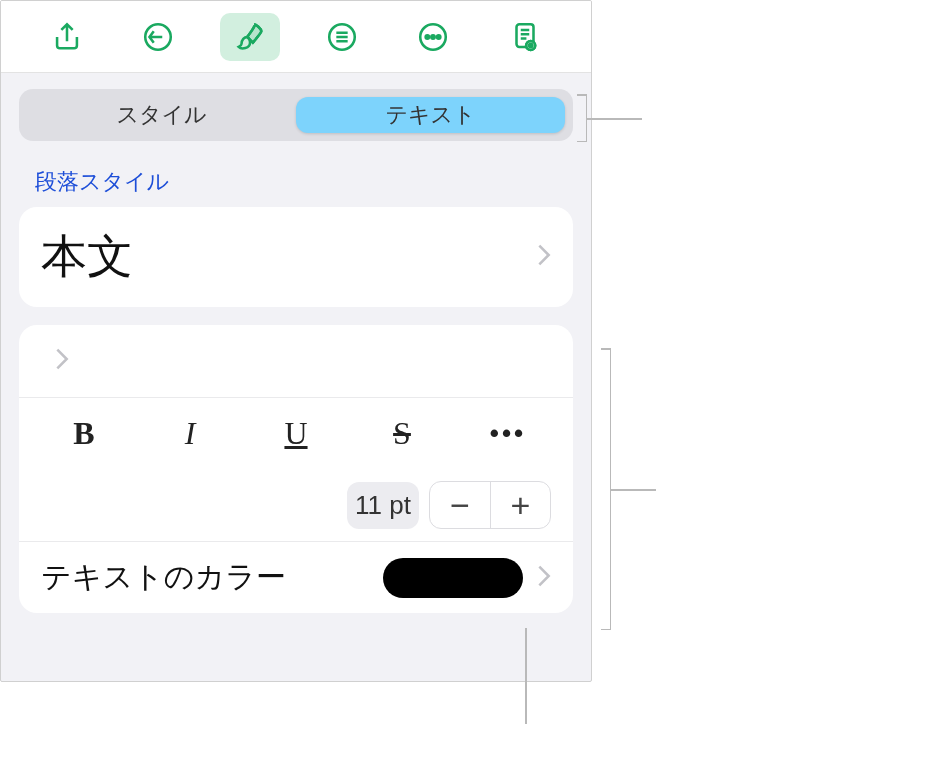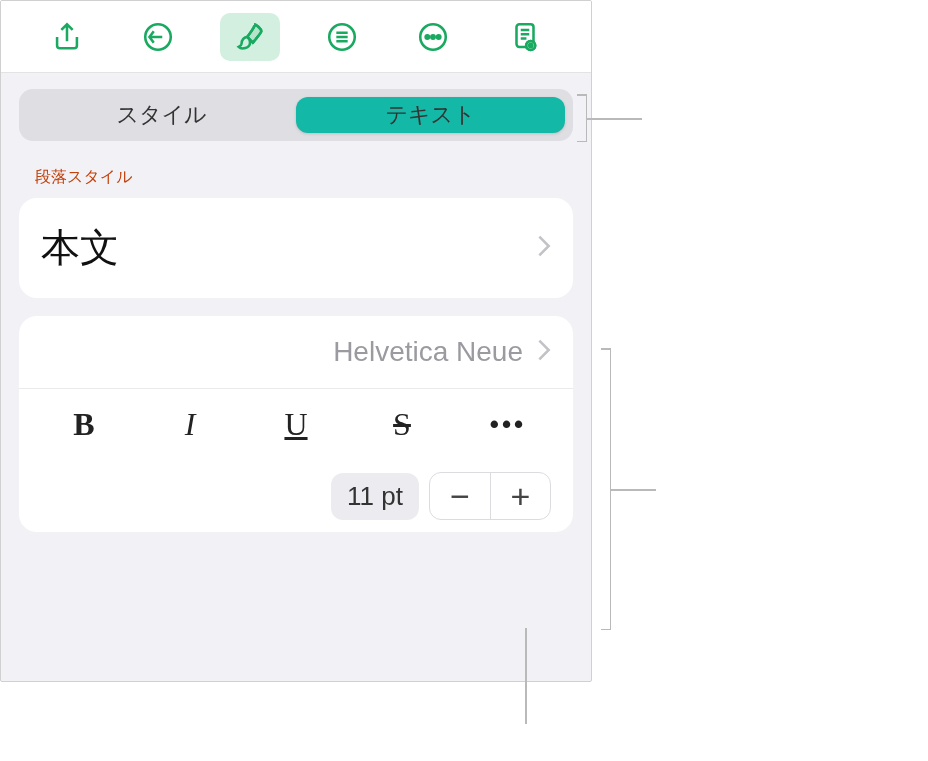--- a/index.html
+++ b/index.html
@@ -56,27 +56,27 @@
   .tab {
     flex: 1;
     display: flex;
     align-items: center;
     justify-content: center;
     font-size: 22px;
     color: #333;
     border-radius: 12px;
   }
   .tab.active {
-    background: #14b8a6;
+    background: #7dd3fc;
     box-shadow: 0 1px 3px rgba(0,0,0,0.15);
   }
   
   .section-label {
-    font-size: 16px;
-    color: #c2410c;
+    font-size: 22px;
+    color: #1d4ed8;
     padding: 14px 34px 10px;
   }
   
   .card {
     background: #fff;
     margin: 0 18px 18px;
     border-radius: 18px;
     overflow: hidden;
   }
   .row {
@@ -85,21 +85,21 @@
     padding: 0 22px;
     min-height: 72px;
     position: relative;
   }
   .row + .row { border-top: 1px solid #eaeaec; }
   .row-title {
     font-size: 30px;
     color: #111;
   }
   .row-title.big {
-    font-size: 39px;
+    font-size: 46px;
     font-weight: 400;
   }
   .row-value {
     margin-left: auto;
     font-size: 28px;
     color: #9a9aa0;
   }
   .chevron {
     margin-left: 14px;
     color: #c2c2c7;
@@ -127,21 +127,21 @@
   .style-btn.italic { font-style: italic; font-family: Georgia, serif; }
   .style-btn.underline { text-decoration: underline; font-family: Georgia, serif; }
   .style-btn.strike { text-decoration: line-through; font-family: Georgia, serif; }
   
   .size-box {
     display: inline-flex;
     align-items: center;
     justify-content: center;
     background: #ececf0;
     border-radius: 12px;
-    padding: 8px 16px;
+    padding: 8px 8px;
     font-size: 26px;
     color: #333;
     margin-right: 10px;
   }
   .stepper {
     display: inline-flex;
     border: 1px solid #dcdce0;
     border-radius: 12px;
     overflow: hidden;
     height: 48px;
@@ -248,21 +248,20 @@
         <svg viewBox="0 0 12 20" fill="none" stroke="currentColor" stroke-width="2.2">
             <path d="M2 2l8 8-8 8"></path>
           </svg>
       </span>
     </div>
   </div>
 
   <div class="card">
 
     <div class="row">
-      <span class="row-value">Helvetica Neue</span>
       <span class="chevron">
         <svg viewBox="0 0 12 20" fill="none" stroke="currentColor" stroke-width="2.2">
             <path d="M2 2l8 8-8 8"></path>
           </svg>
       </span>
     </div>
 
     <div class="style-row">
       <div class="style-btn bold">B</div>
       <div class="style-btn italic">I</div>
@@ -274,20 +273,31 @@
     <div class="row">
       <span style="margin-left:auto;display:flex;align-items:center">
         <span class="size-box">11 pt</span>
         <span class="stepper">
           <span class="step-btn">−</span>
           <span class="step-btn">+</span>
         </span>
       </span>
     </div>
 
+    <div class="row">
+      <span class="row-title">テキストのカラー</span>
+      <span style="margin-left:auto;display:flex;align-items:center">
+        <span class="color-swatch"></span>
+      </span>
+      <span class="chevron">
+        <svg viewBox="0 0 12 20" fill="none" stroke="currentColor" stroke-width="2.2">
+            <path d="M2 2l8 8-8 8"></path>
+          </svg>
+      </span>
+    </div>
 
   </div>
 </div>
 
 <div class="bracket" style="left:586px;top:94px;height:48px"></div>
 <div class="callout-line" style="left:586px;top:118px;height:1.5px;width:56px"></div>
 
 <div class="bracket" style="left:610px;top:348px;height:282px"></div>
 <div class="callout-line" style="left:610px;top:489px;height:1.5px;width:46px"></div>
 

